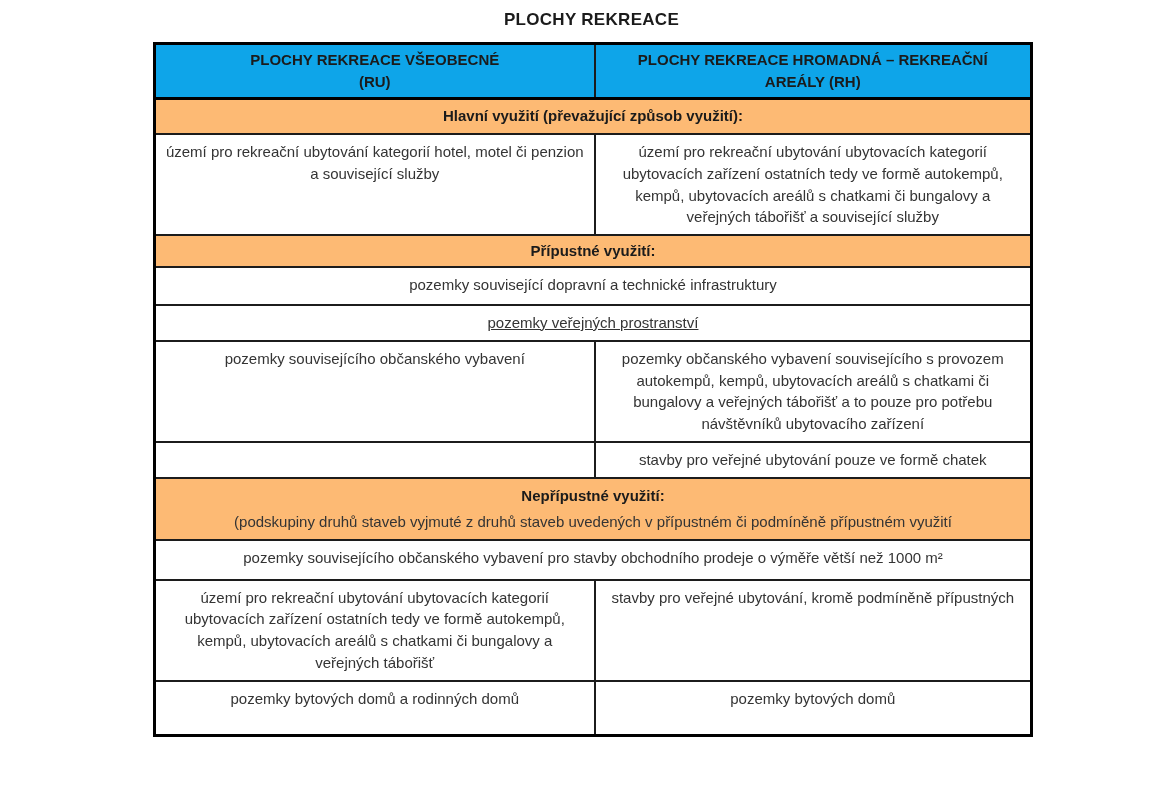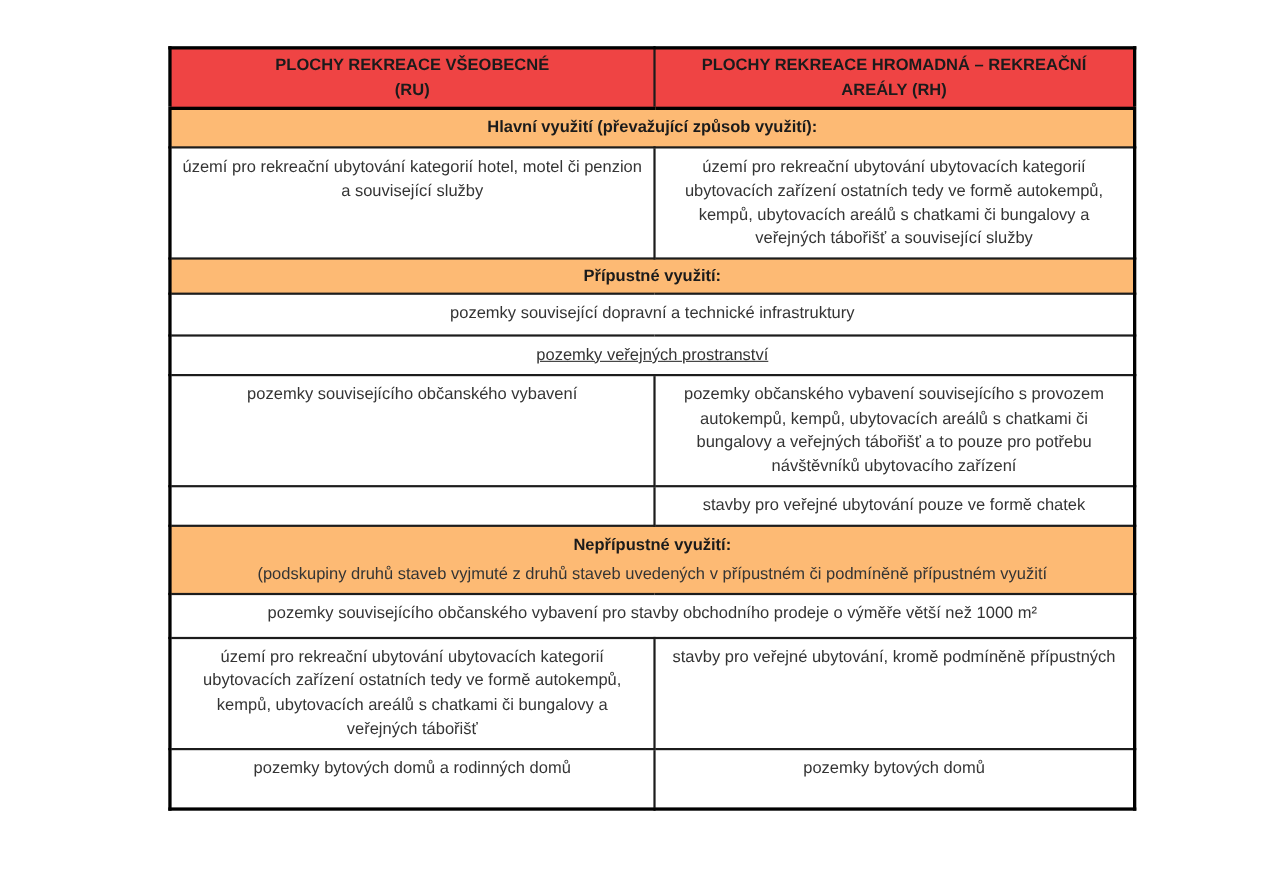--- a/index.html
+++ b/index.html
@@ -36,21 +36,21 @@
   table.doc-table col.c1 { width: 440px; }
   table.doc-table col.c2 { width: 437px; }
   table.doc-table td {
     border: 2px solid #1c1c1c;
     font-size: 15px;
     line-height: 1.45;
     color: #343434;
     text-align: center;
   }
   tr.header-row td {
-    background: #ef4444;
+    background: #0ea5e9;
     font-weight: bold;
     text-align: center;
     vertical-align: middle;
     white-space: pre-line;
     border-bottom: 3px solid #000000;
     color: #1b1b1b;
     padding: 4px 8px;
   }
   tr.section-row td {
     background: #fdba74;
@@ -70,20 +70,21 @@
     padding: 6px 9px;
     background: #ffffff;
   }
   td.justify { text-align: justify; }
 </style>
 </head>
 <body>
 
 <div class="page">
 
+  <div class="doc-title">PLOCHY REKREACE</div>
 
   <table class="doc-table">
     <colgroup>
         <col class="c1">
         <col class="c2">
       </colgroup>
 
     <tbody>
         <tr class="header-row" style="height:52px;">
       <td>PLOCHY REKREACE VŠEOBECNÉ

